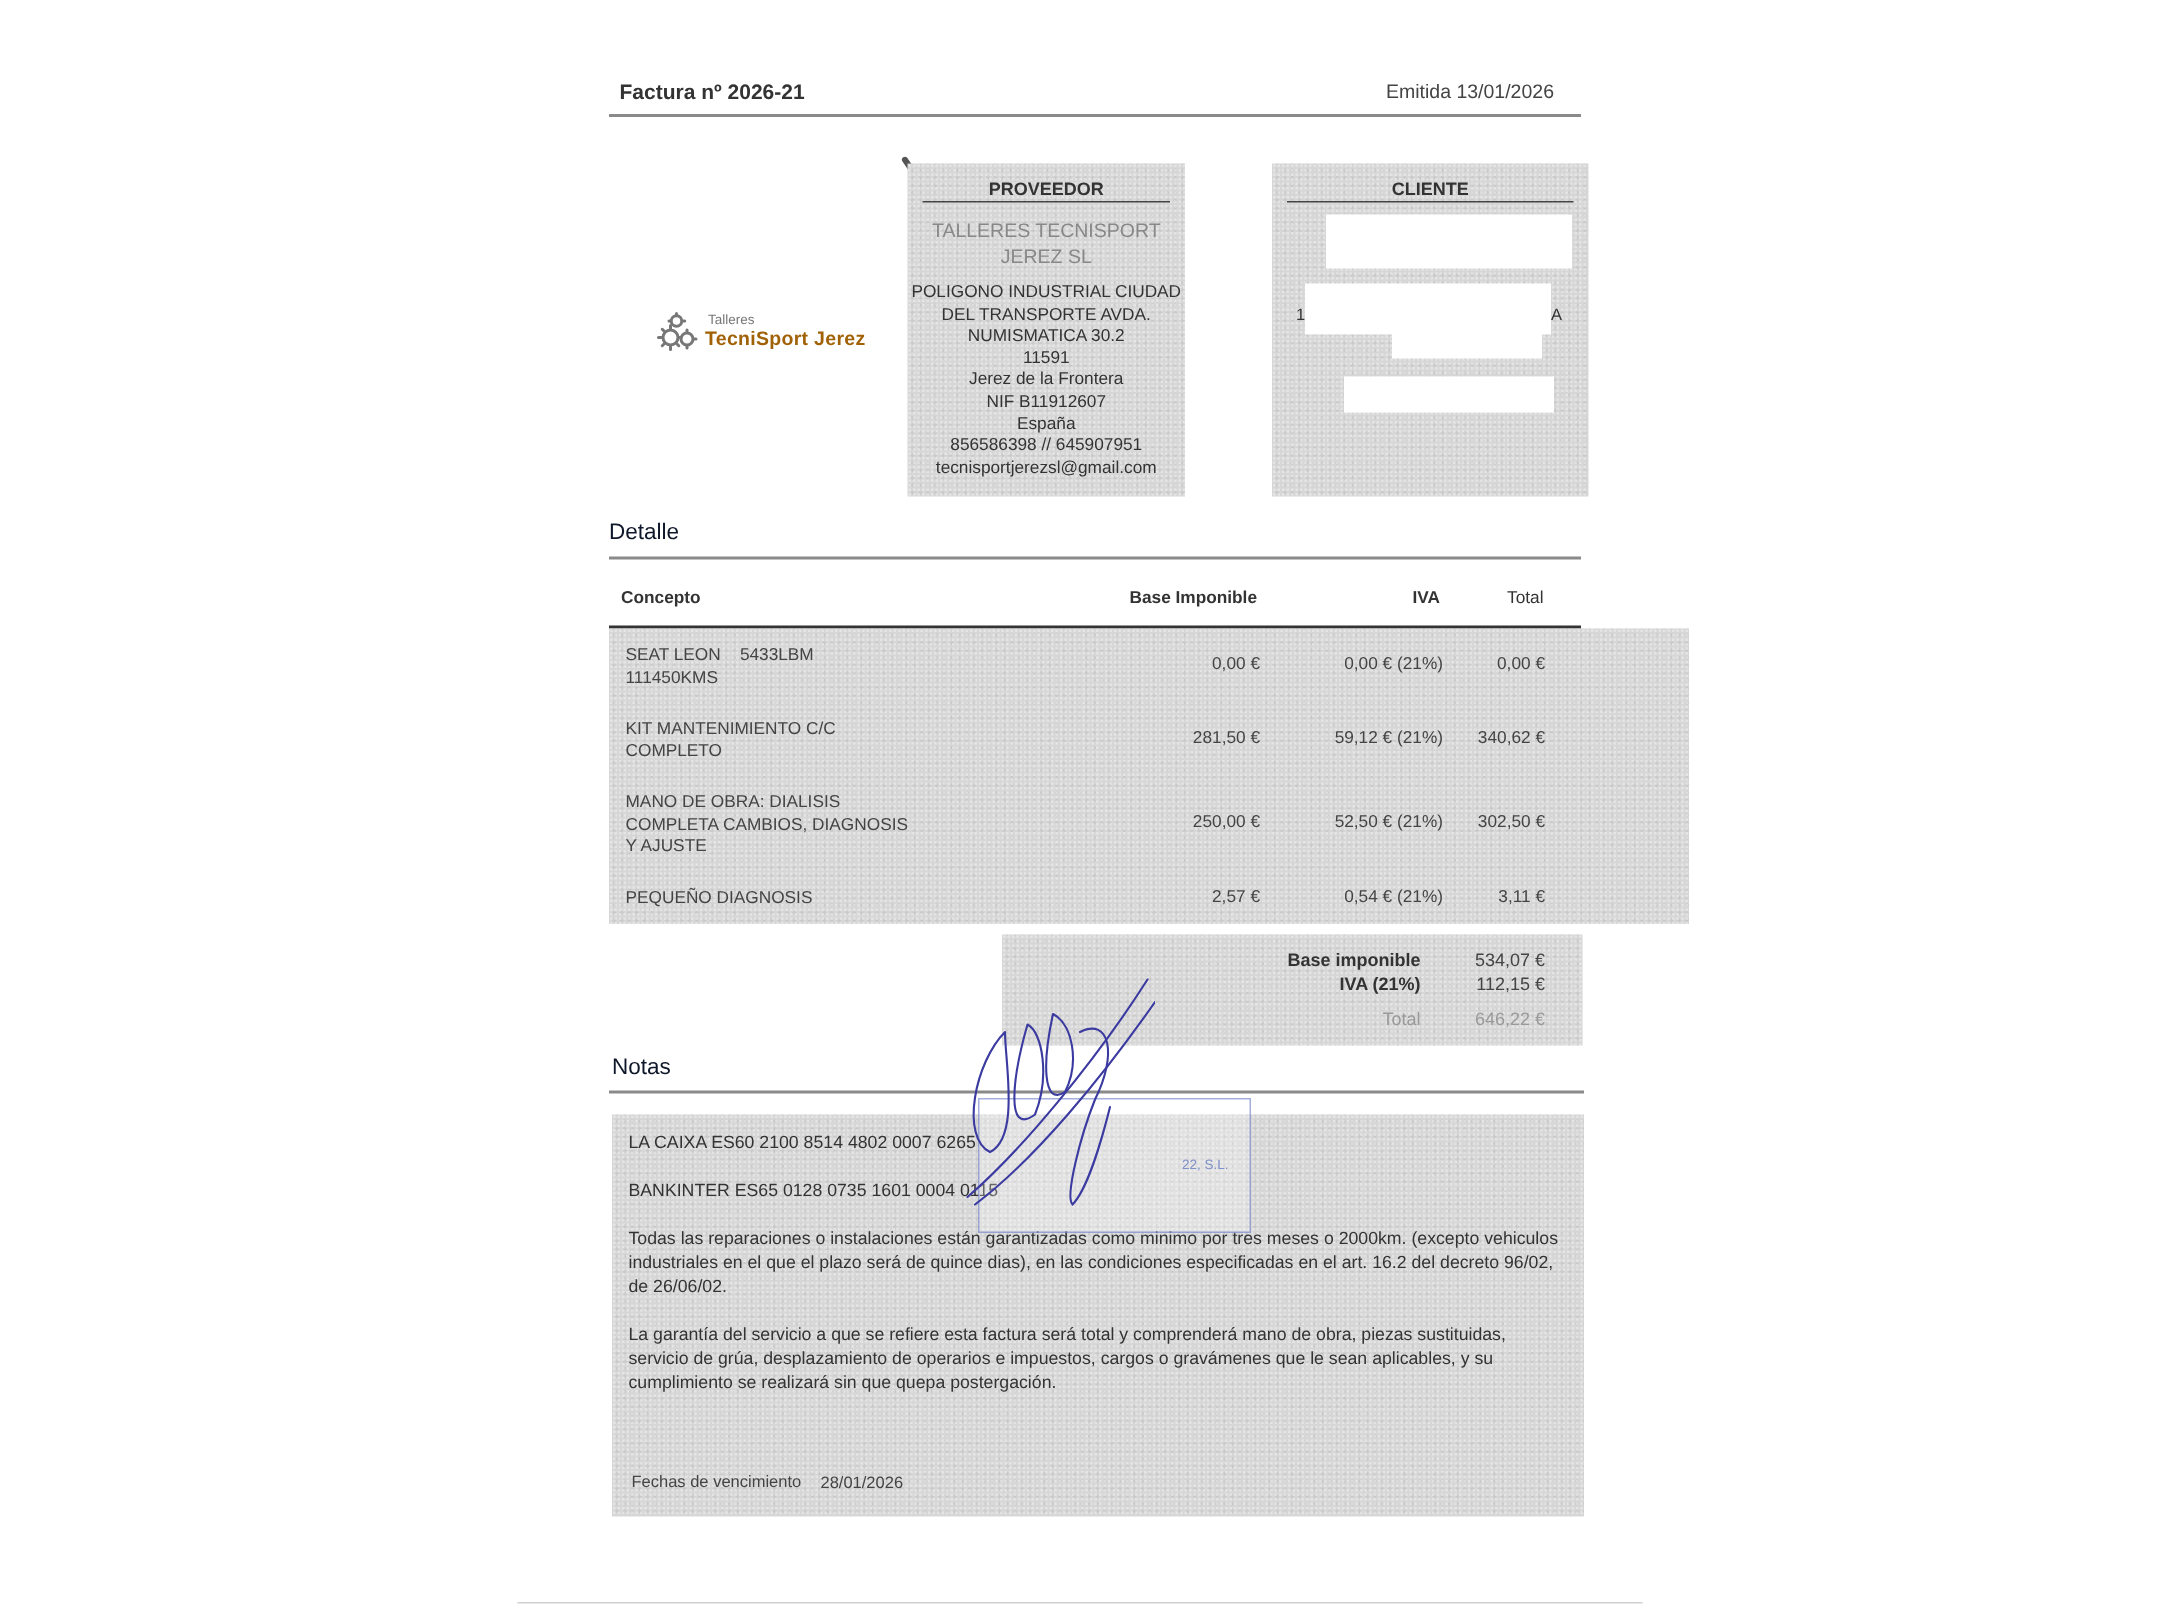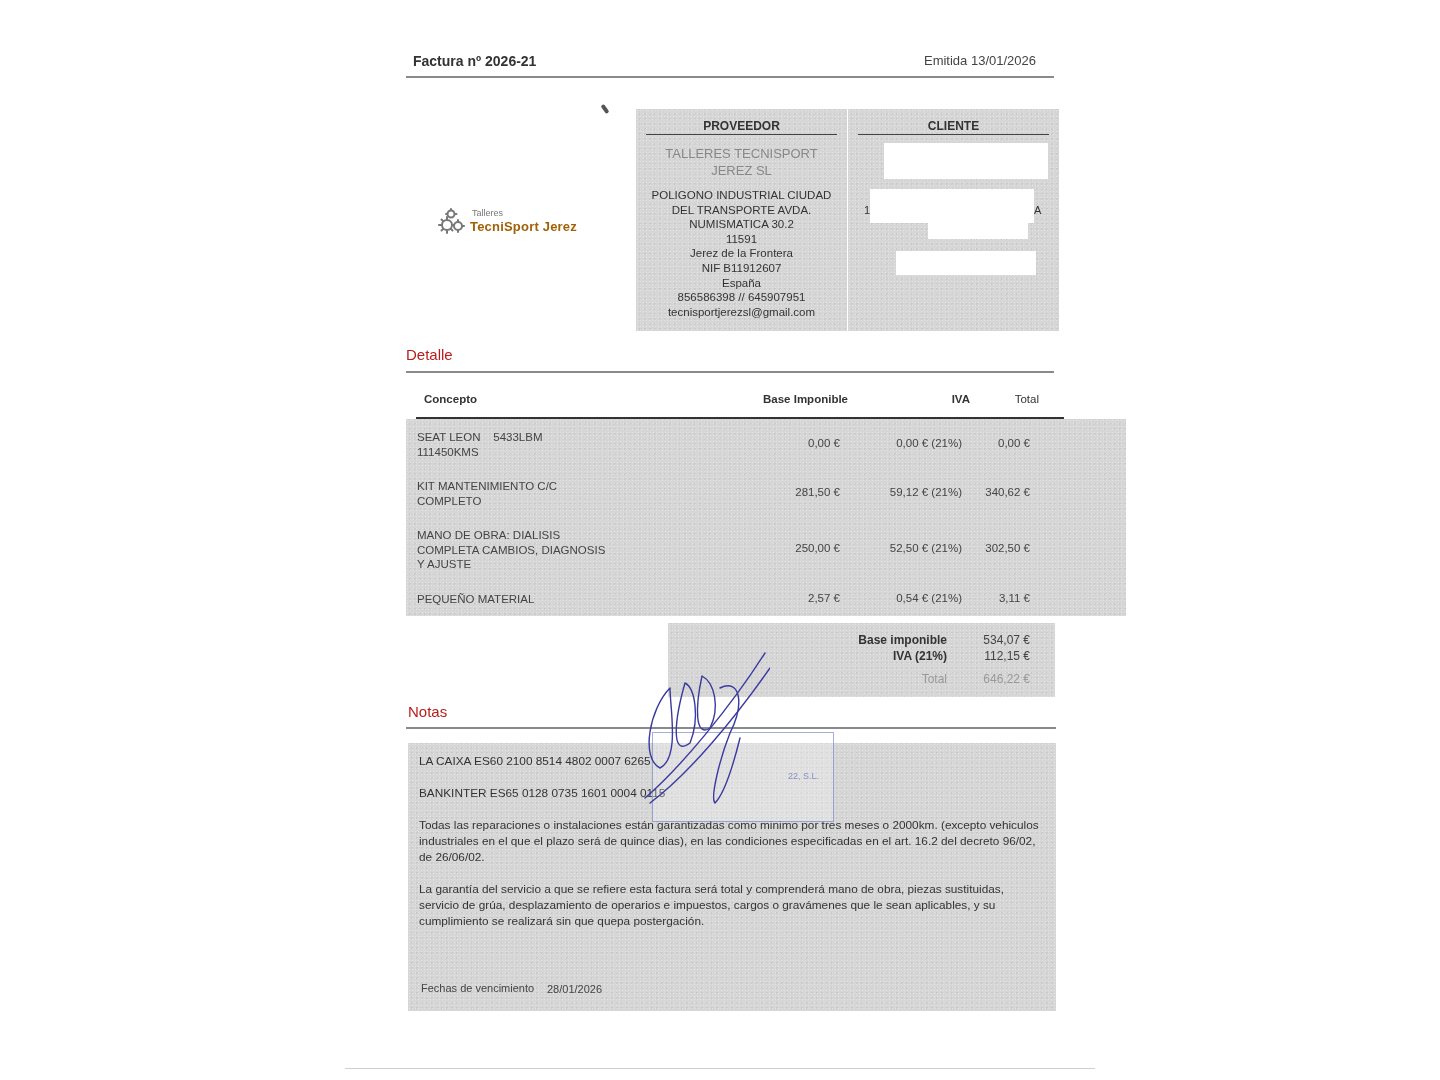--- a/index.html
+++ b/index.html
@@ -48,21 +48,21 @@
     }
     .logo-gears { width: 30px; height: 30px; }
     .logo-text { margin-left: 2px; line-height: 1; }
     .logo-small { font-size: 9px; color: #777; display: block; margin-left: 2px; }
     .logo-big { font-size: 13px; font-weight: bold; color: #a16207; letter-spacing: 0.2px; }
     
     .box {
       position: absolute; top: 109px; height: 222px;
       text-align: center;
     }
-    .box.prov { left: 636px; width: 211px; }
+    .box.prov { left: 605px; width: 185px; }
     .box.cli { left: 848px; width: 211px; }
     .box-head {
       font-size: 12px; font-weight: bold; color: #333;
       margin: 10px 10px 0 10px; padding-bottom: 1px;
       border-bottom: 1px solid #444;
     }
     .prov-name {
       font-size: 13px; color: #888; margin-top: 10px; line-height: 17px;
       padding: 0 14px;
     }
@@ -70,29 +70,28 @@
       font-size: 11.5px; color: #333; margin-top: 9px; line-height: 14.6px;
     }
     .redact {
       position: absolute; background: #ffffff;
     }
     .cli-frag {
       position: absolute; font-size: 11px; color: #333;
     }
     
     .section-title {
-      position: absolute; font-size: 15px; color: #b91c1c;
+      position: absolute; font-size: 15px; color: #0f172a;
     }
     .hr.detail { left: 406px; top: 371px; width: 648px; }
     
     .tbl-head {
       position: absolute; left: 406px; top: 387px; width: 648px; height: 30px;
       font-size: 11.5px; font-weight: bold; color: #333;
       border-bottom: 2px solid #333;
-      margin-left: 10px;
     }
     .th { position: absolute; top: 6px; }
     .tbl-body {
       position: absolute; left: 406px; top: 419px; width: 720px; height: 197px;
     }
     .row {
       position: absolute; left: 0; width: 648px;
       font-size: 11.5px; color: #444;
     }
     .cell-concept { position: absolute; left: 11px; line-height: 14.5px; width: 230px; }
@@ -240,21 +239,21 @@
         <div>MANO DE OBRA: DIALISIS</div>
         <div>COMPLETA CAMBIOS, DIAGNOSIS</div>
         <div>Y AJUSTE</div>
       </div>
       <div class="cell-num c-base" style="top:14px;">250,00 €</div>
       <div class="cell-num c-iva" style="top:14px;">52,50 € (21%)</div>
       <div class="cell-num c-total" style="top:14px;">302,50 €</div>
     </div>
     <div class="row" style="top:173px;">
       <div class="cell-concept">
-        <div>PEQUEÑO MATERIAL</div>
+        <div>PEQUEÑO DIAGNOSIS</div>
       </div>
       <div class="cell-num c-base" style="top:0px;">2,57 €</div>
       <div class="cell-num c-iva" style="top:0px;">0,54 € (21%)</div>
       <div class="cell-num c-total" style="top:0px;">3,11 €</div>
     </div>
   </div>
 
   <div class="totals gray">
     <div class="tot-line" style="top:10px;">
       <span class="tot-label">Base imponible</span>

